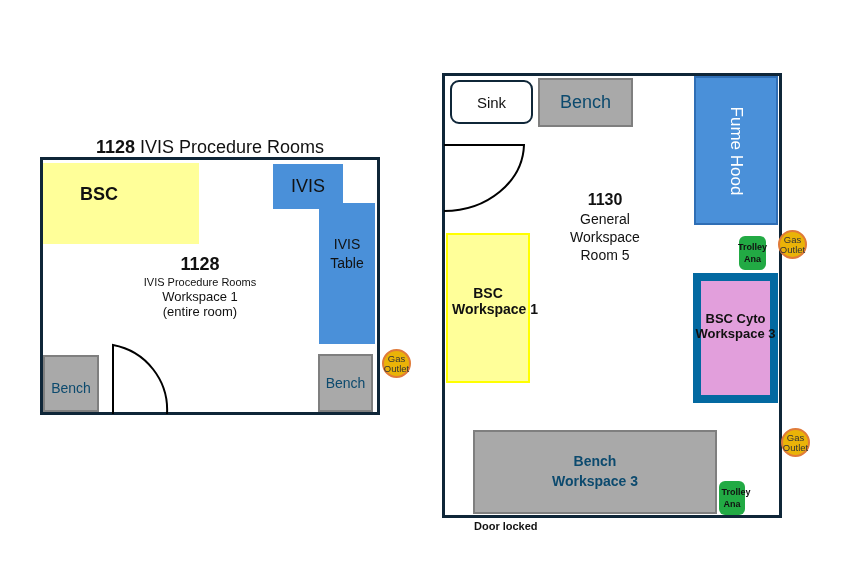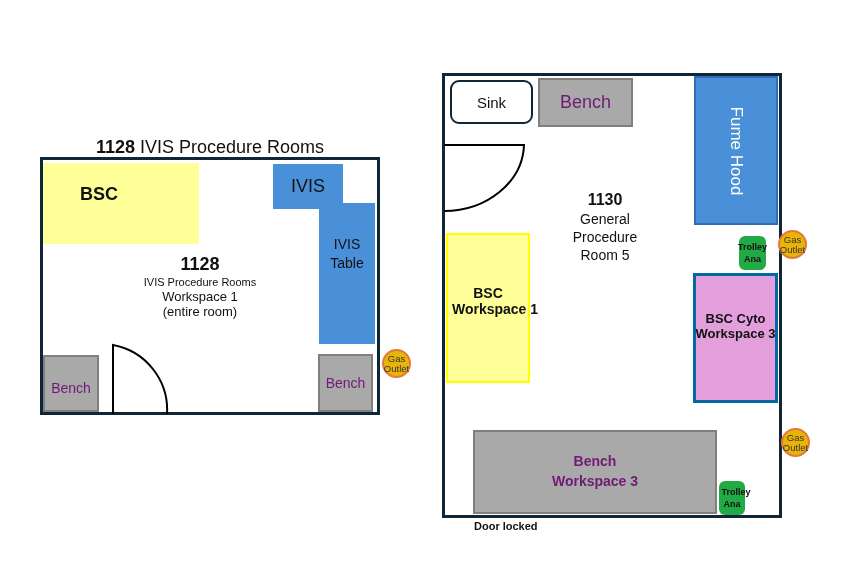--- a/index.html
+++ b/index.html
@@ -5,23 +5,23 @@
   html, body { margin:0; padding:0; }
   body { width:861px; height:577px; background:#ffffff; position:relative; overflow:hidden;
          font-family:"Liberation Sans", sans-serif; color:#111; }
   .abs { position:absolute; box-sizing:border-box; }
   .room { border:3px solid #0f2638; background:#fff; }
   .center { display:flex; align-items:center; justify-content:center; text-align:center; }
   .yellow { background:#ffff99; }
   .yellow-b { background:#ffff99; border:2px solid #ffff00; }
   .blue { background:#4a90d9; color:#fff; }
   .blue-b { background:#4a90d9; border:2px solid #2f6eb5; color:#fff; }
-  .gray { background:#a9a9a9; border:2px solid #7f7f7f; color:#701a75;text-align:right; }
+  .gray { background:#a9a9a9; border:2px solid #7f7f7f; color:#0c4a6e;text-align:right; }
   .green { background:#22aa44;border-radius:6px; }
-  .pink { background:#e29fdc; border:3px solid #0369a1; }
+  .pink { background:#e29fdc; border:8px solid #0369a1; }
   .gas { width:29px; height:29px; border-radius:50%; background:#eab308; border:2px solid #e07b39;
          font-size:9.5px; line-height:10px; color:#333; }
   .bold { font-weight:bold; }
 </style>
 </head>
 <body>
 
 <div class="abs" style="left:40px; top:137px; width:340px; text-align:center; font-size:18px;">
   <span class="bold">1128</span><span> IVIS Procedure Rooms</span>
 </div>
@@ -77,21 +77,21 @@
   <span style="font-size:17px; transform:rotate(90deg); white-space:nowrap; color:#fff;">Fume Hood</span>
 </div>
 
 <svg class="abs" style="left:444px; top:142px;" width="84" height="72">
   <path d="M0 3 L80 3 A80 68 0 0 1 0 69" fill="none" stroke="#000" stroke-width="2"></path>
 </svg>
 
 <div class="abs center" style="left:540px; top:190px; width:130px; flex-direction:column; line-height:1.3;">
   <span class="bold" style="font-size:16px; line-height:1.25;">1130</span>
   <span style="font-size:14px;">General</span>
-  <span style="font-size:14px;">Procedure</span>
+  <span style="font-size:14px;">Workspace</span>
   <span style="font-size:14px;">Room 5</span>
 </div>
 
 <div class="abs yellow-b center" style="left:446px; top:233px; width:84px; height:150px; flex-direction:column; overflow:visible;">
   <span class="bold" style="font-size:14px; margin-top:-14px;">BSC</span>
   <span class="bold" style="font-size:14px; white-space:nowrap; margin-left:14px;">Workspace 1</span>
 </div>
 
 <div class="abs green center" style="left:739px; top:236px; width:27px; height:34px; flex-direction:column; font-size:9px; font-weight:bold; line-height:12px; overflow:visible;">
   <span>Trolley</span>

